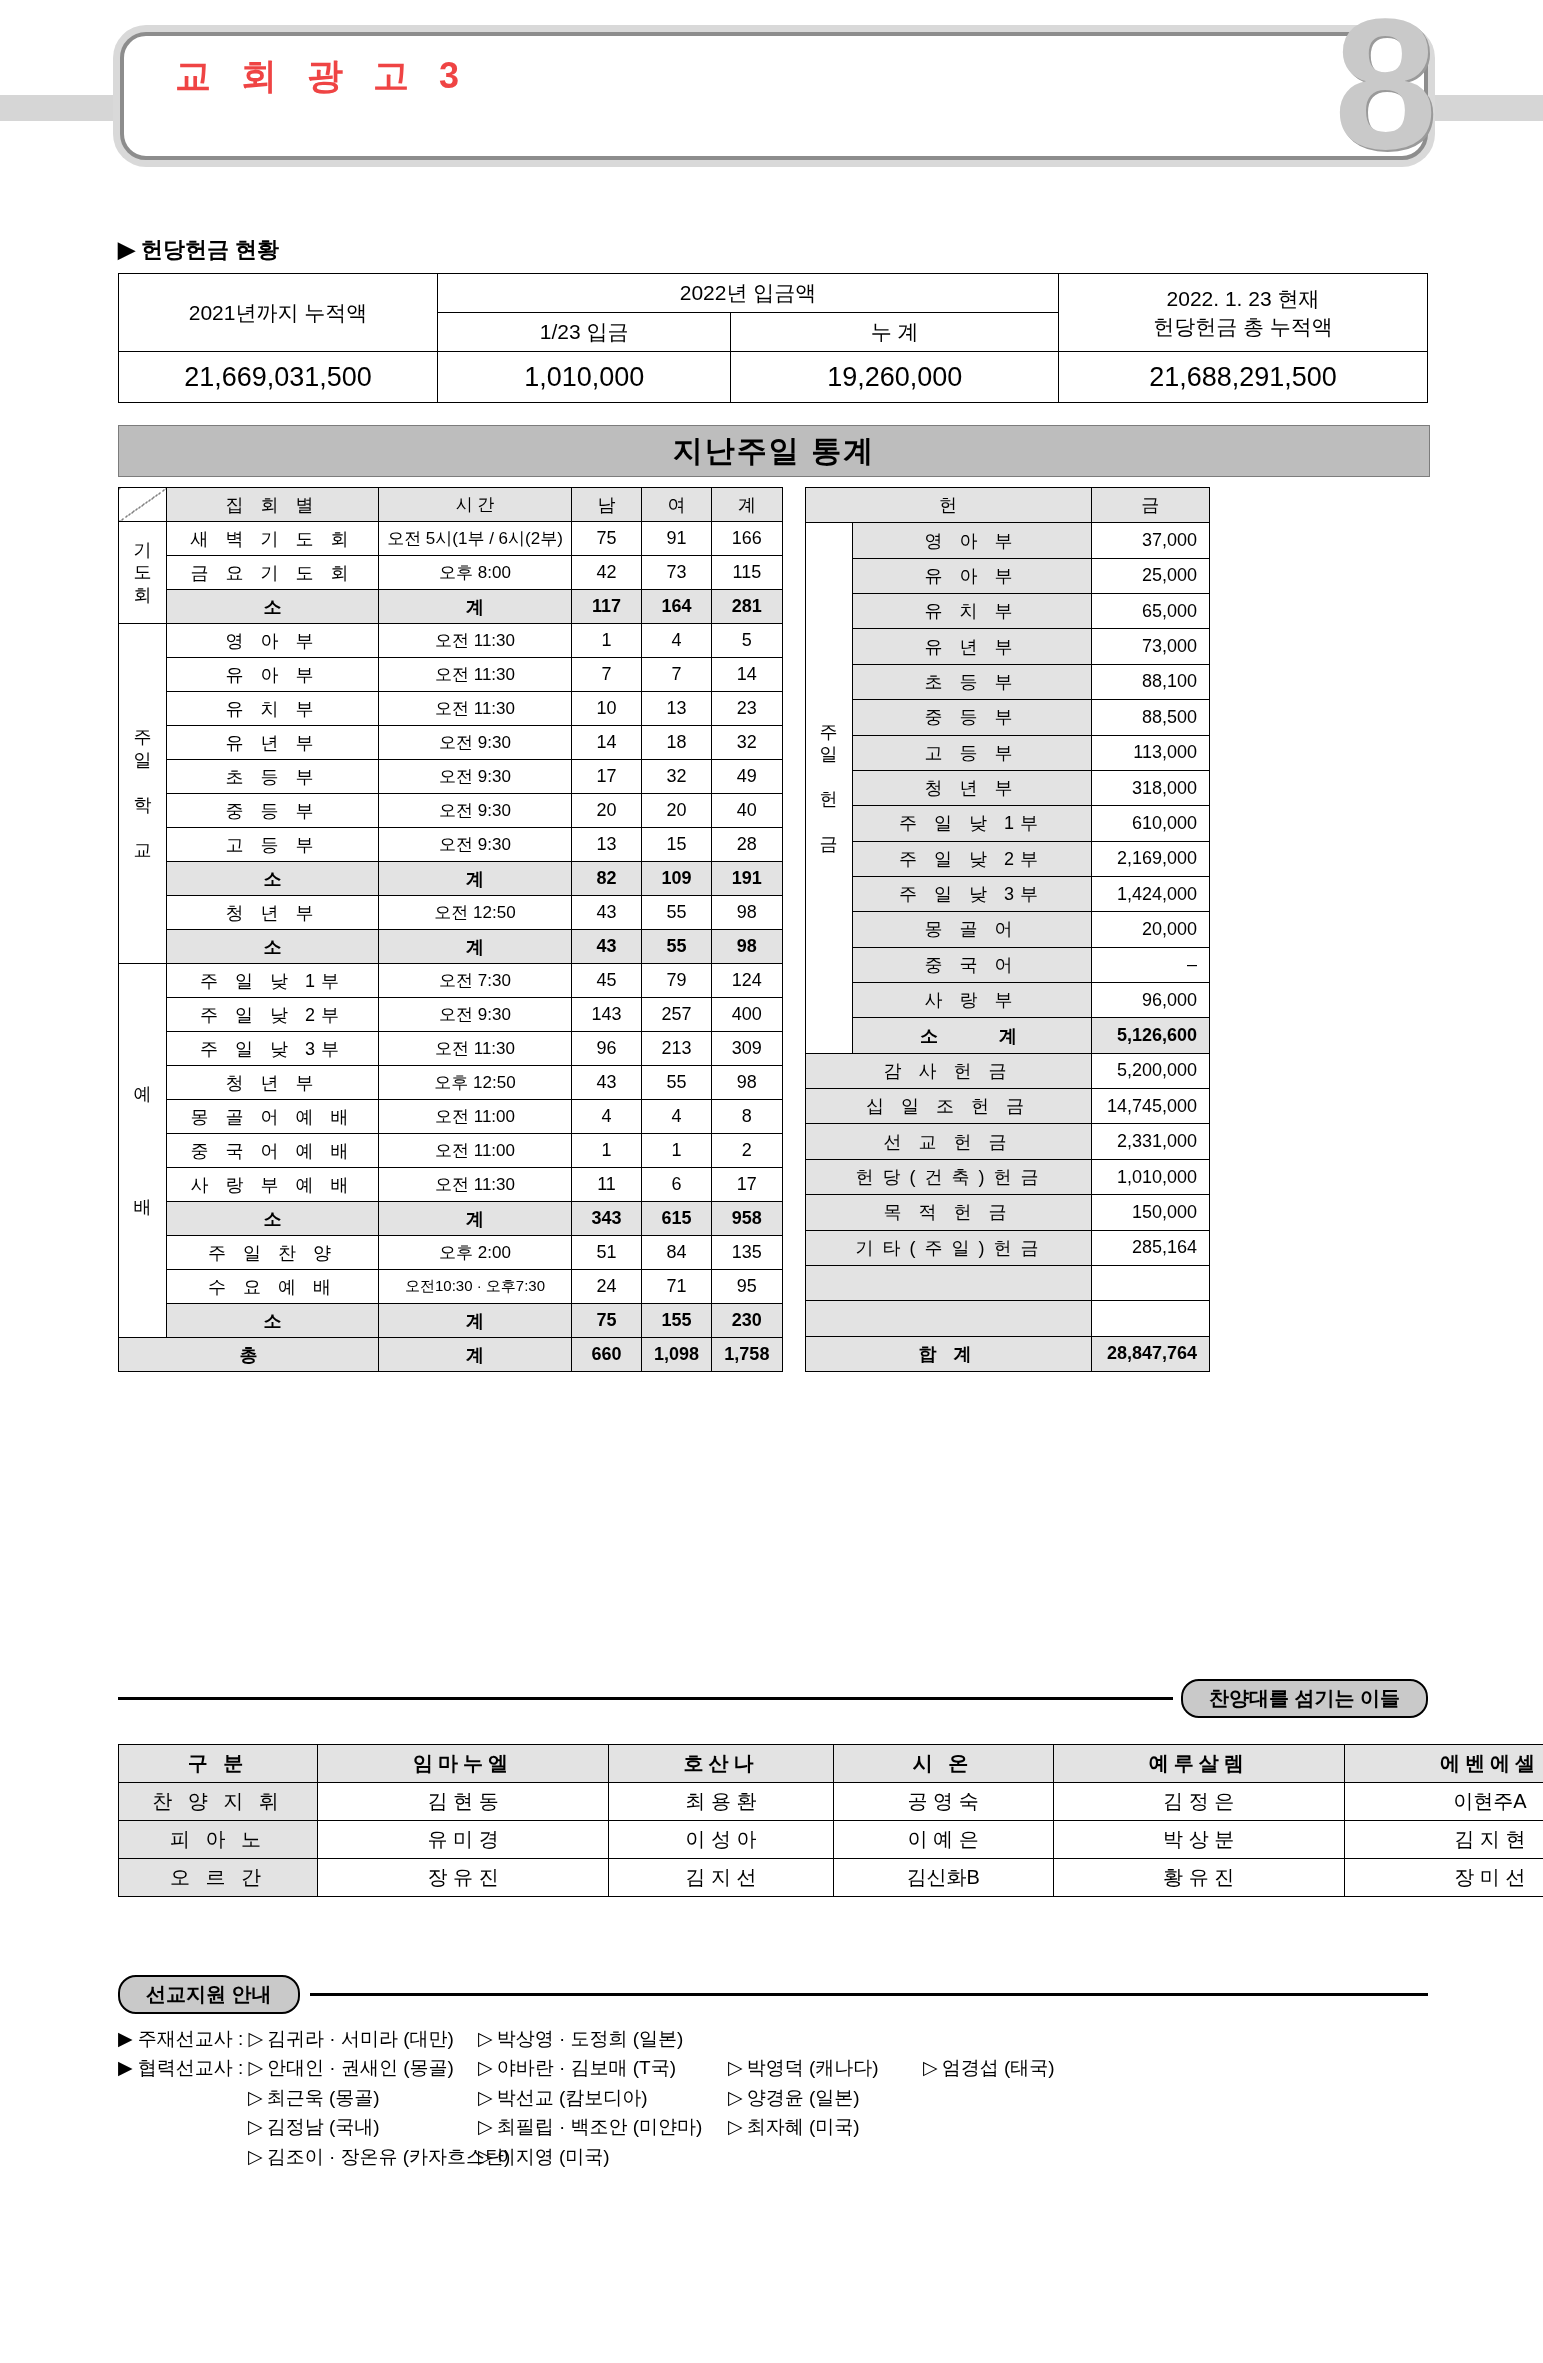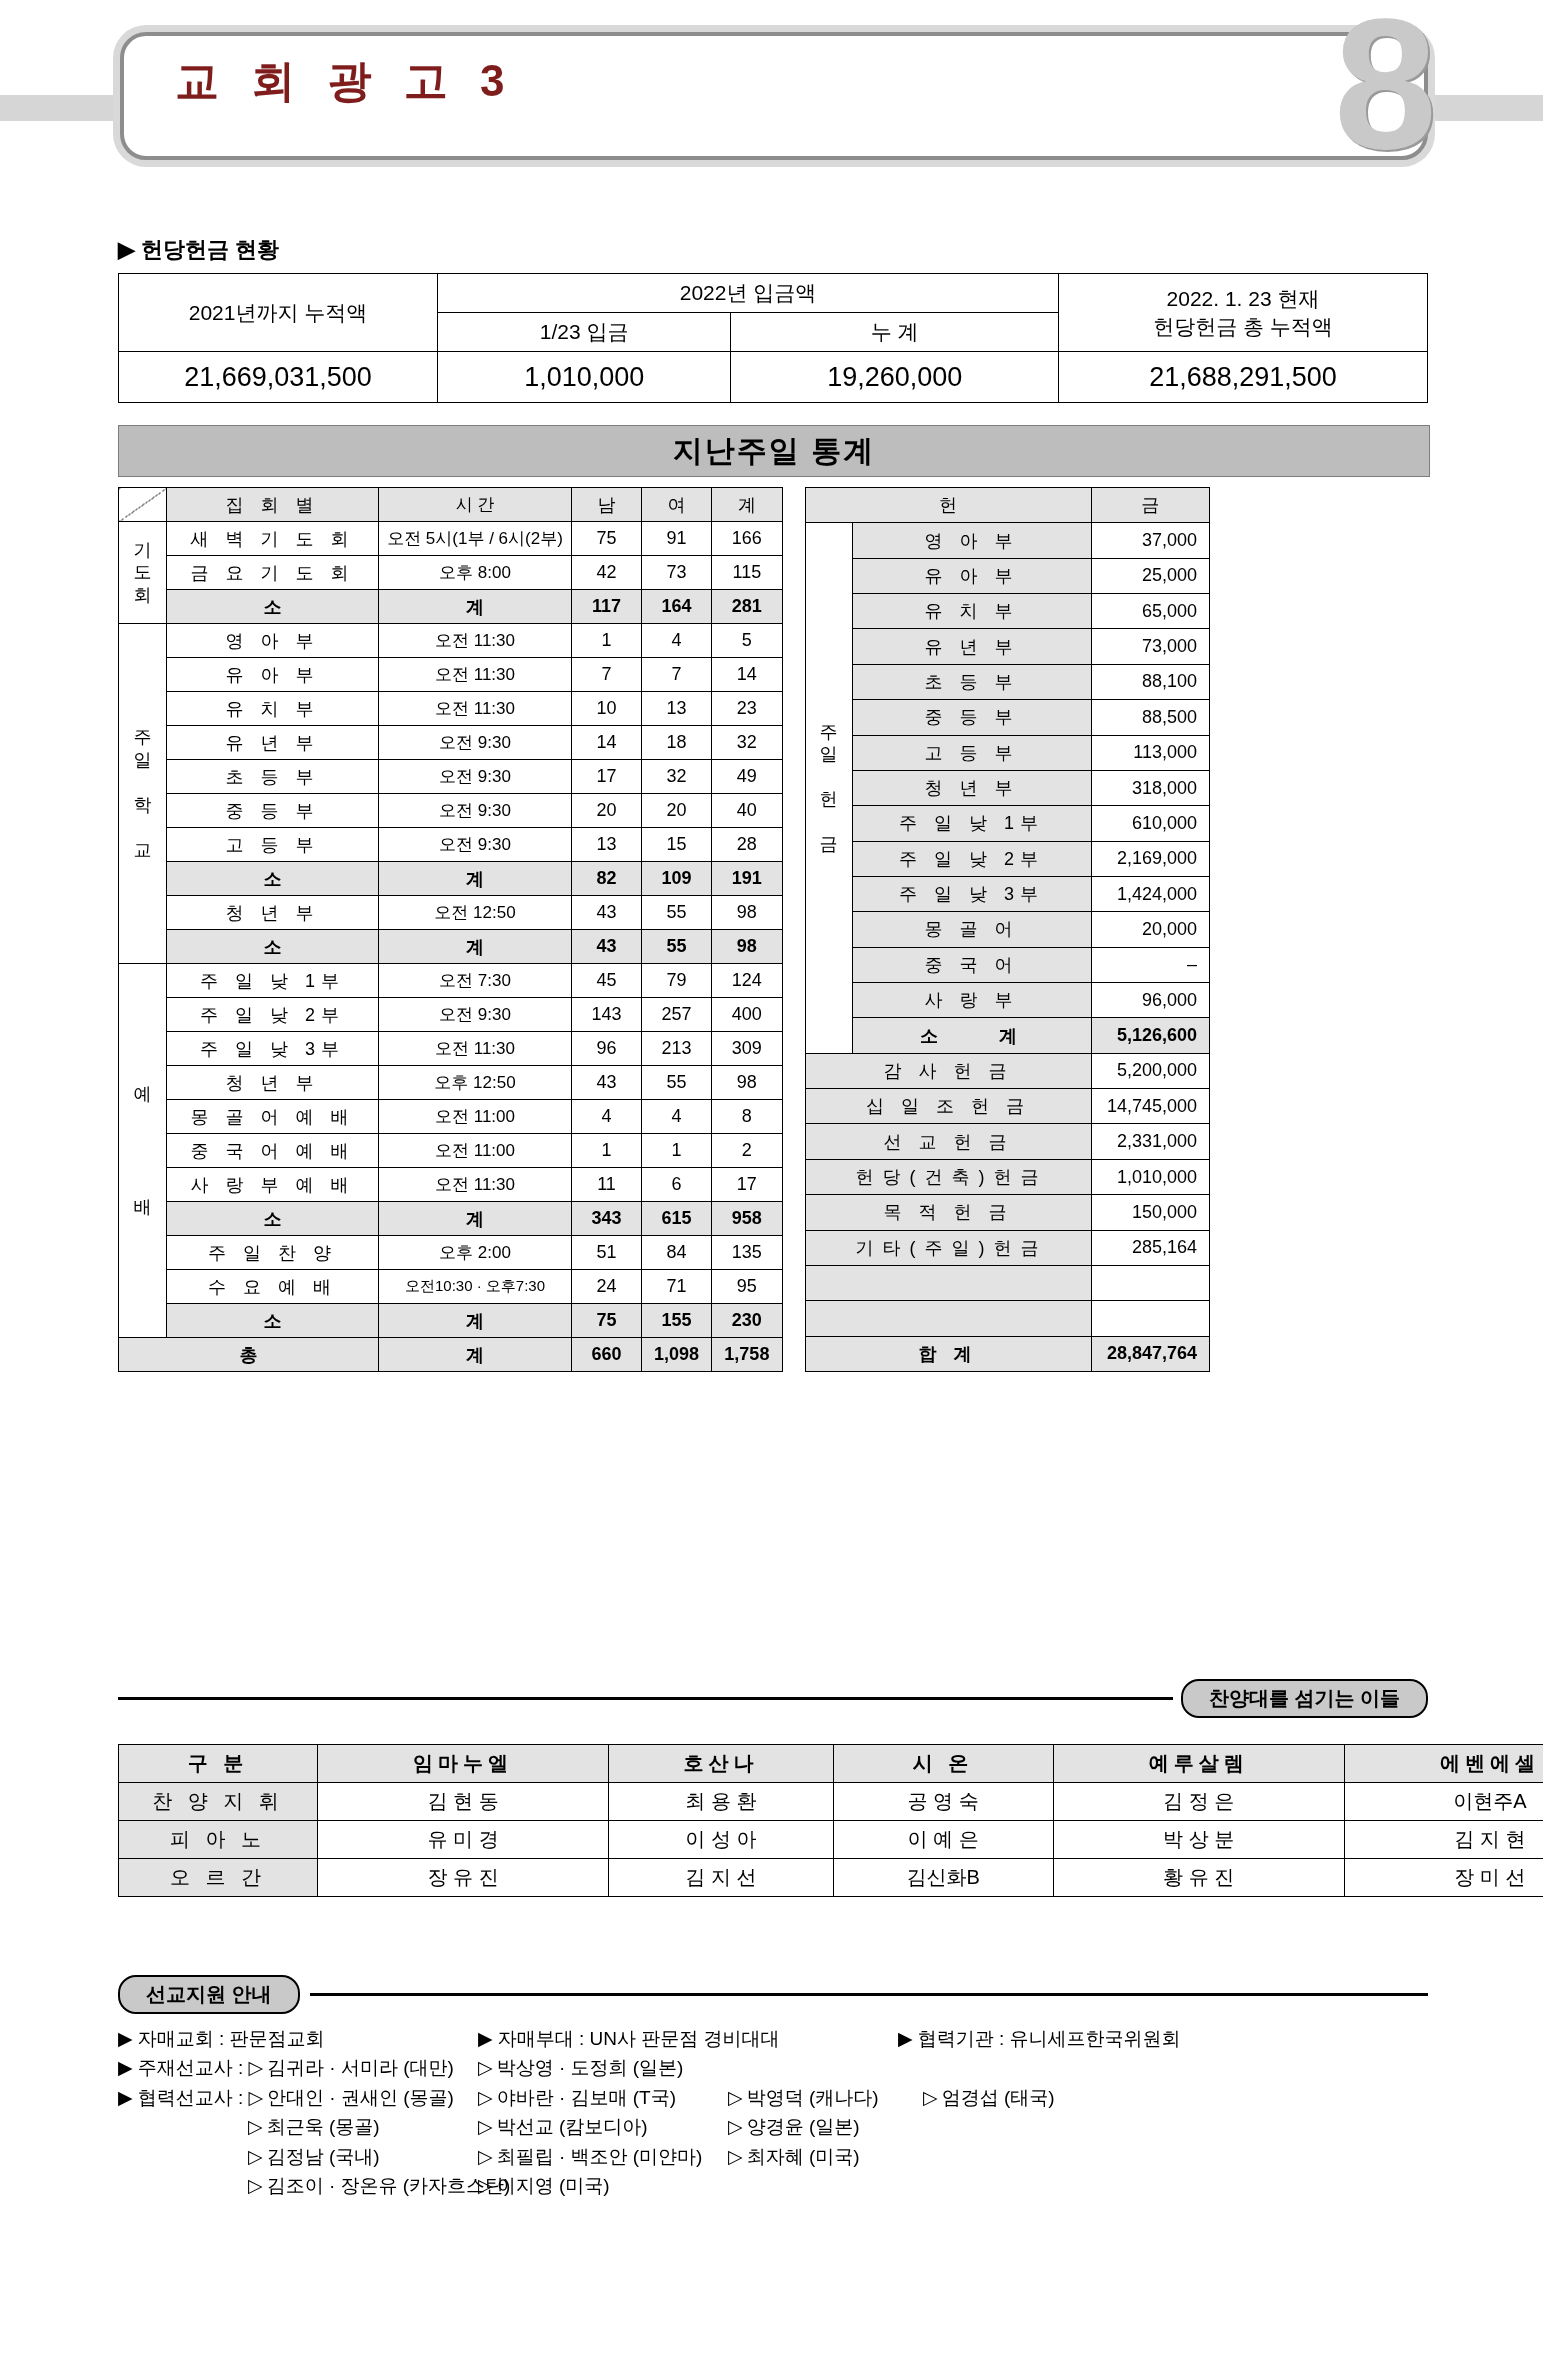--- a/index.html
+++ b/index.html
@@ -15,21 +15,21 @@
   
   .header{position:relative;height:190px;}
   .header .band{position:absolute;left:0;top:95px;width:1543px;height:26px;background:#d6d6d6;}
   .header .plate{
     position:absolute;left:120px;top:32px;width:1300px;height:120px;
     background:#ffffff;border:4px solid #8d8d8d;border-radius:26px;
     box-shadow:0 0 0 7px #d9d9d9;
   }
   .header .title{
     position:absolute;left:175px;top:52px;
-    font-size:44px;font-weight:bold;letter-spacing:10px;color:#7f1d1d;
+    font-size:36px;font-weight:bold;letter-spacing:10px;color:#ef4444;
   }
   .header .bignum{
     position:absolute;right:112px;top:-8px;
     font-size:185px;font-weight:bold;color:#c9c9c9;
     line-height:1;letter-spacing:-6px;
     text-shadow:2px 2px 0 #9a9a9a;
   }
 
   
   .sec-label{font-size:22px;font-weight:bold;margin:0 0 8px 0;}
@@ -496,25 +496,20 @@
     </tbody>
       </table>
   </div>
 
   <div class="mission">
     <div class="mission-head">
       <div class="pill">선교지원 안내</div>
       <div class="line"></div>
     </div>
 
-    <div class="m-line m-row">
-      <div class="m-col m-item" style="width:360px"><span class="arrow">▶</span><span>자매교회 : 판문점교회</span></div>
-      <div class="m-col m-item" style="width:420px"><span class="arrow">▶</span><span>자매부대 : UN사 판문점 경비대대</span></div>
-      <div class="m-col m-item"><span class="arrow">▶</span><span>협력기관 : 유니세프한국위원회</span></div>
-    </div>
 
     <div class="m-line m-row">
       <div class="m-col m-item" style="width:360px"><span class="arrow">▶</span><span>주재선교사 :</span>&nbsp;<span class="sub-arrow">▷</span><span>김귀라 · 서미라 (대만)</span></div>
       <div class="m-col m-item" style="width:420px"><span class="sub-arrow">▷</span><span>박상영 · 도정희 (일본)</span></div>
     </div>
 
     <div class="m-row m-line">
       <div class="m-col" style="width:360px">
         <div class="m-item">
           <span class="arrow">▶</span><span>협력선교사 :</span>&nbsp;<span class="sub-arrow">▷</span><span>안대인 · 권새인 (몽골)</span>

